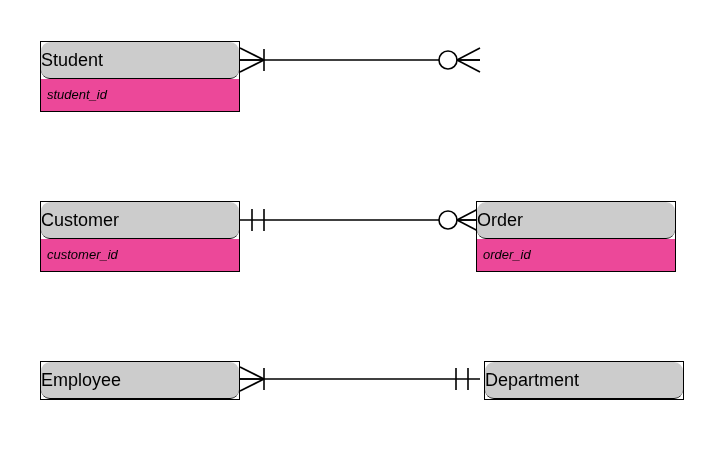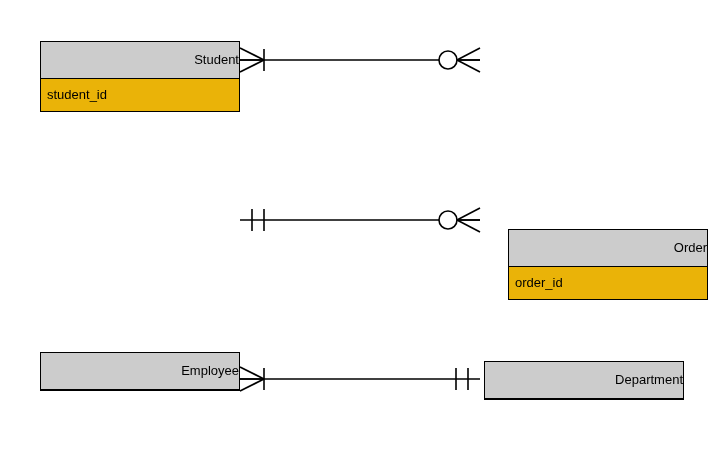--- a/index.html
+++ b/index.html
@@ -27,29 +27,31 @@
     width: 200px;
     box-sizing: border-box;
     border: 1px solid #000000;
     background: #ffffff;
   }
   .entity-header {
     height: 36px;
     line-height: 36px;
     background: #cccccc;
     border-bottom: 1px solid #000000;
-    text-align: right;
-    font-size: 13px;
+    text-align: left;
+    font-size: 18px;
     color: #000000;
     white-space: nowrap;
     overflow: hidden;
+    border-radius: 9px;
   }
   .entity-body {
     height: 32px;
-    background: #eab308;
+    background: #ec4899;
+    font-style: italic;
   }
   .attr-row {
     height: 32px;
     line-height: 32px;
     padding-left: 6px;
     font-size: 13px;
     color: #000000;
     white-space: nowrap;
     overflow: hidden;
   }
@@ -138,29 +140,35 @@
   </svg>
 
   <div class="entity" style="left:40px; top:41px;">
     <div class="entity-header">Student</div>
     <div class="entity-body">
       <div class="attr-row">student_id</div>
     </div>
   </div>
 
 
+  <div class="entity" style="left:40px; top:201px;">
+    <div class="entity-header">Customer</div>
+    <div class="entity-body">
+      <div class="attr-row">customer_id</div>
+    </div>
+  </div>
 
-  <div class="entity" style="left:508px; top:201px;margin-top:28px;">
+  <div class="entity" style="left:476px; top:201px;">
     <div class="entity-header">Order</div>
     <div class="entity-body">
       <div class="attr-row">order_id</div>
     </div>
   </div>
 
-  <div class="entity" style="left:40px; top:352px;">
+  <div class="entity" style="left:40px; top:361px;">
     <div class="entity-header">Employee</div>
   </div>
 
   <div class="entity" style="left:484px; top:361px;">
     <div class="entity-header">Department</div>
   </div>
 
 </div>
 
 </body></html>

